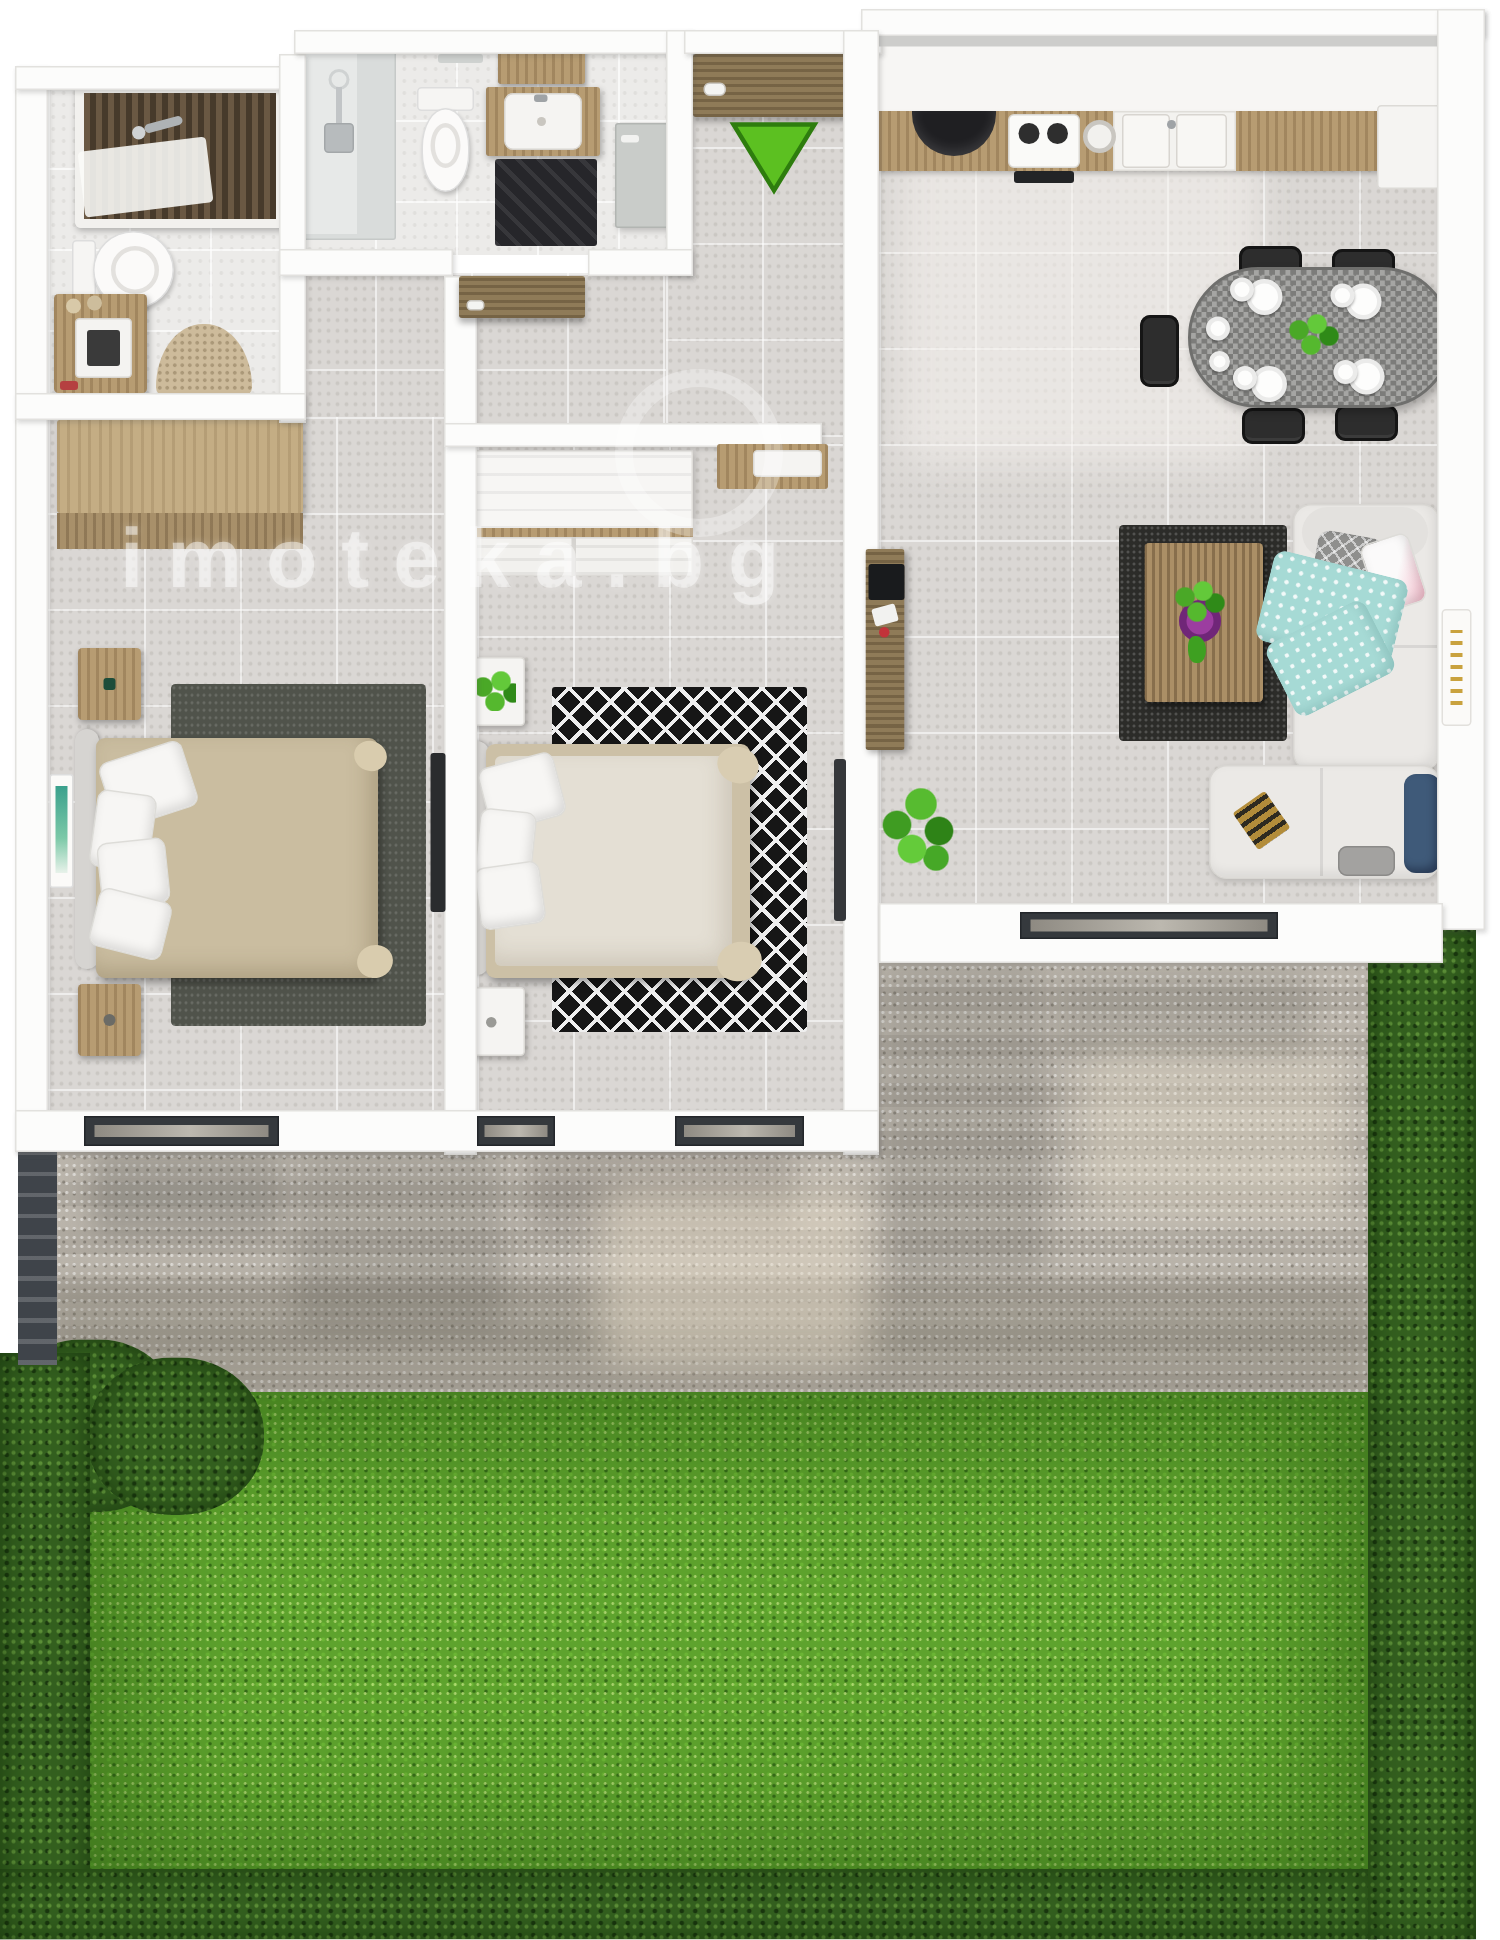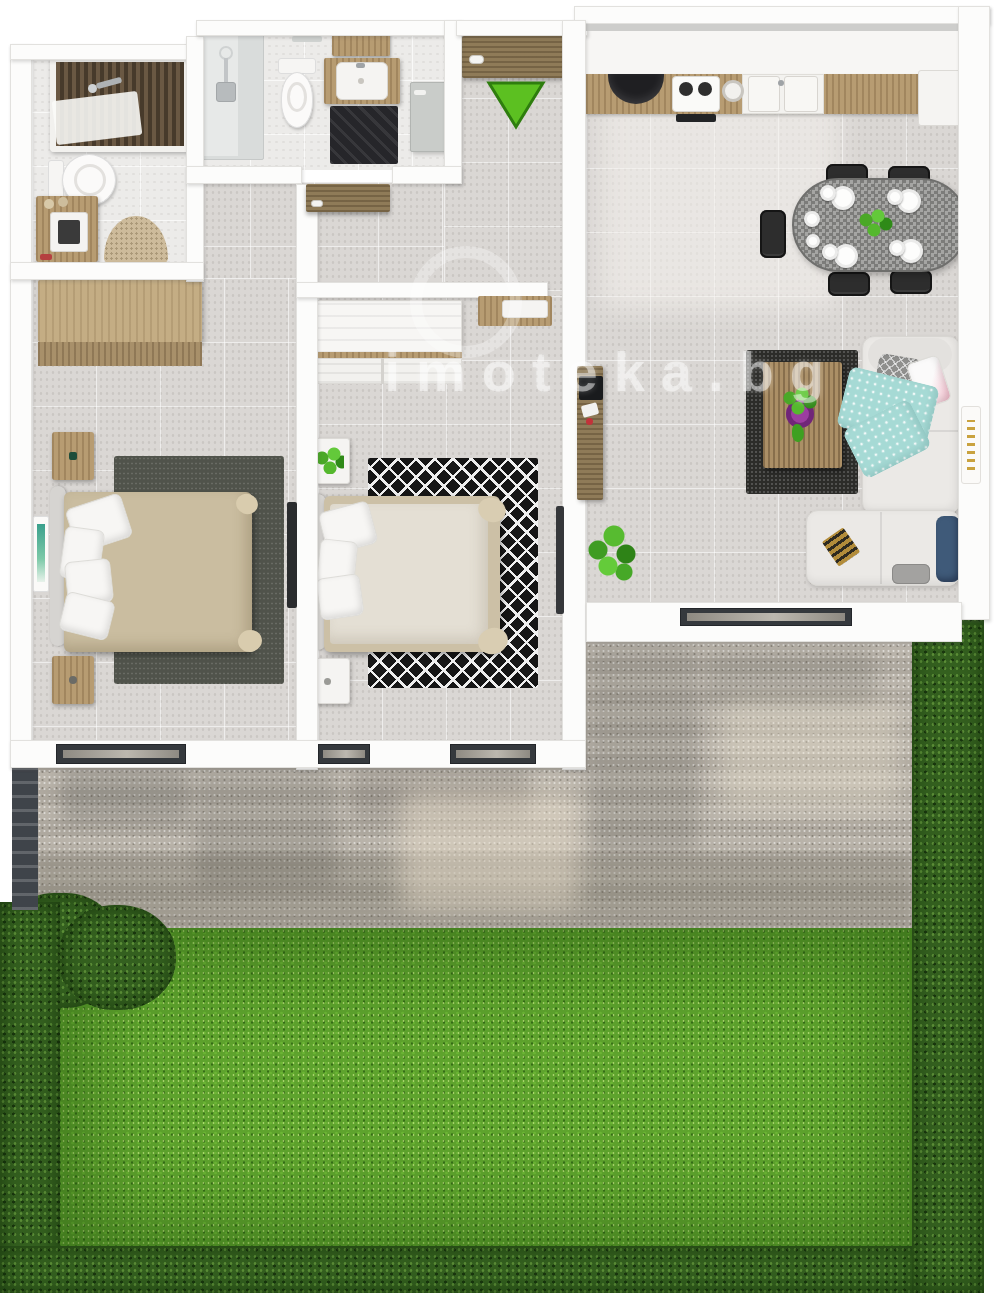--- a/index.html
+++ b/index.html
@@ -62,21 +62,21 @@
   .plantsmall{background-repeat:no-repeat;background-image:
     radial-gradient(circle at 10px 12px,#4aa827 0 6px,transparent 7px),
     radial-gradient(circle at 22px 8px,#63c93a 0 6px,transparent 7px),
     radial-gradient(circle at 30px 16px,#2f8a18 0 6px,transparent 7px),
     radial-gradient(circle at 18px 22px,#55b82e 0 6px,transparent 7px);}
   .crosshatch{background-color:#8f8f8d;background-image:
     repeating-linear-gradient(45deg,rgba(255,255,255,.55) 0 1.5px,transparent 1.5px 7px),
     repeating-linear-gradient(-45deg,rgba(255,255,255,.55) 0 1.5px,transparent 1.5px 7px);
     border-radius:8px;box-shadow:inset -2px -2px 6px rgba(0,0,0,.25);}
   .teal{background-color:#a6dad5;background-image:radial-gradient(circle,rgba(255,255,255,.85) 1.2px,transparent 1.7px);background-size:8px 8px;border-radius:8px;box-shadow:inset -3px -3px 8px rgba(0,60,60,.15);}
-  .wmtext{color:rgba(255,255,255,.48);font-weight:bold;font-size:56px;letter-spacing:16px;text-align:right;line-height:72px;text-shadow:0 0 6px rgba(255,255,255,.25);}
+  .wmtext{color:rgba(255,255,255,.48);font-weight:bold;font-size:56px;letter-spacing:16px;text-align:left;line-height:72px;text-shadow:0 0 6px rgba(255,255,255,.25);}
   .wmring{border:12px solid rgba(255,255,255,.30);border-radius:50%;box-sizing:border-box;}
 </style>
 </head>
 <body>
 
 <div id="canvas">
 
   <div class="abs btile" style="left:32px;top:58px;width:156px;height:208px"></div>
   <div class="abs btile" style="left:196px;top:26px;width:248px;height:144px"></div>
   <div class="abs tile" style="left:186px;top:182px;width:260px;height:118px"></div>

